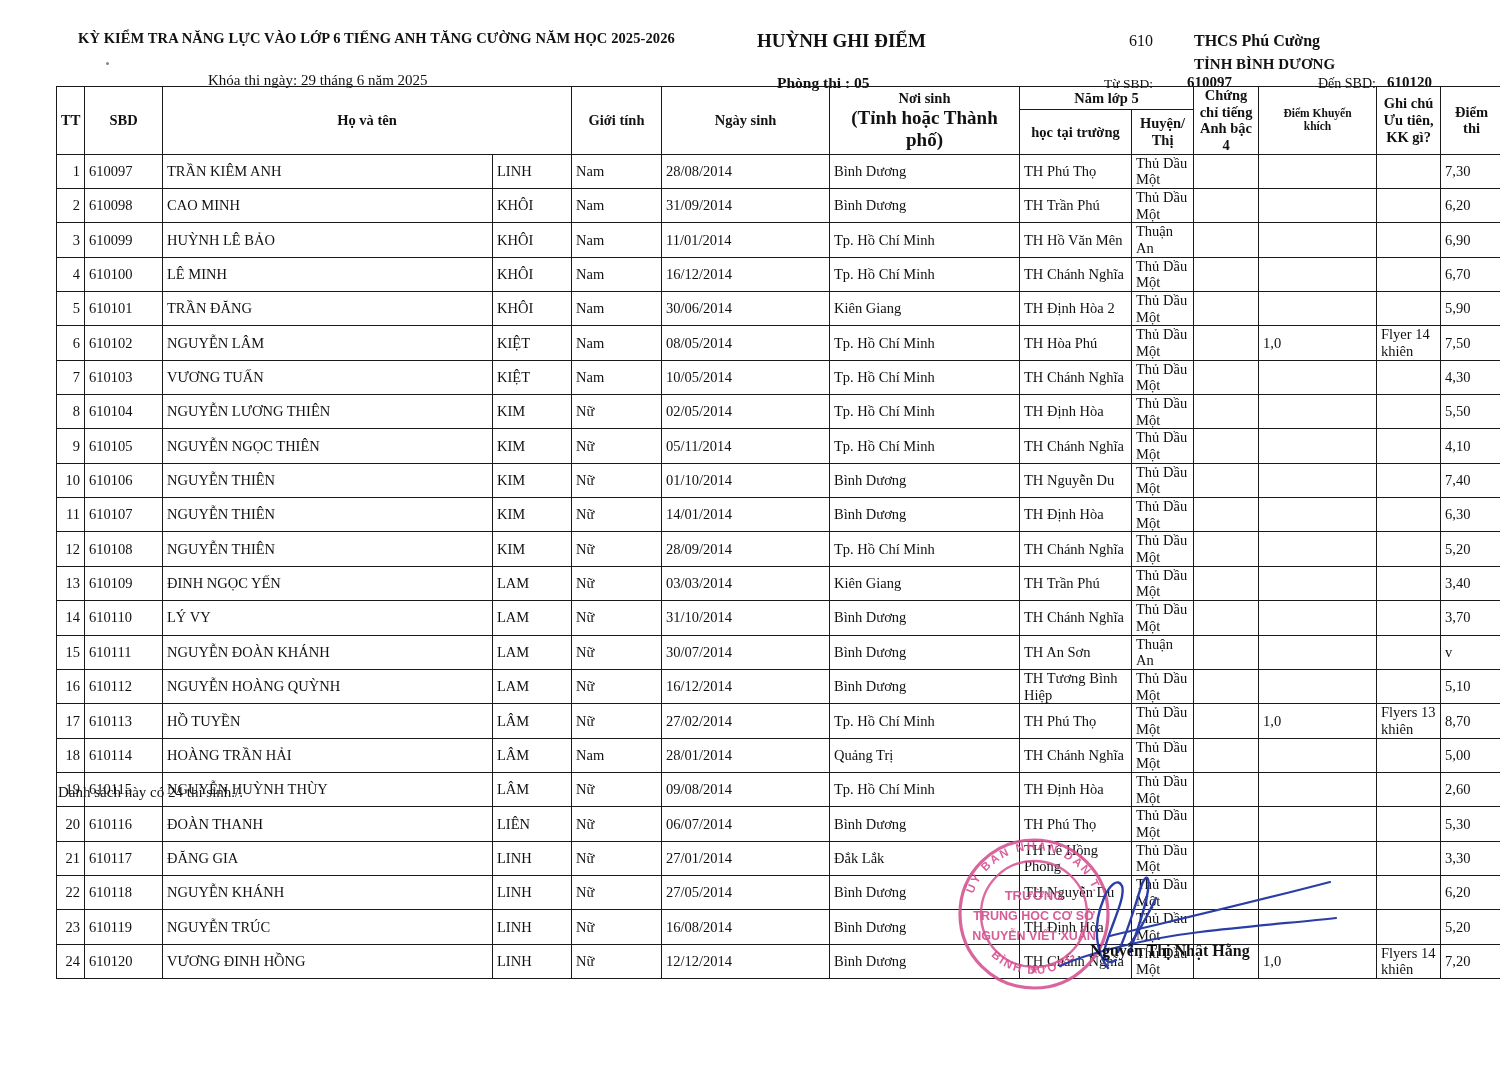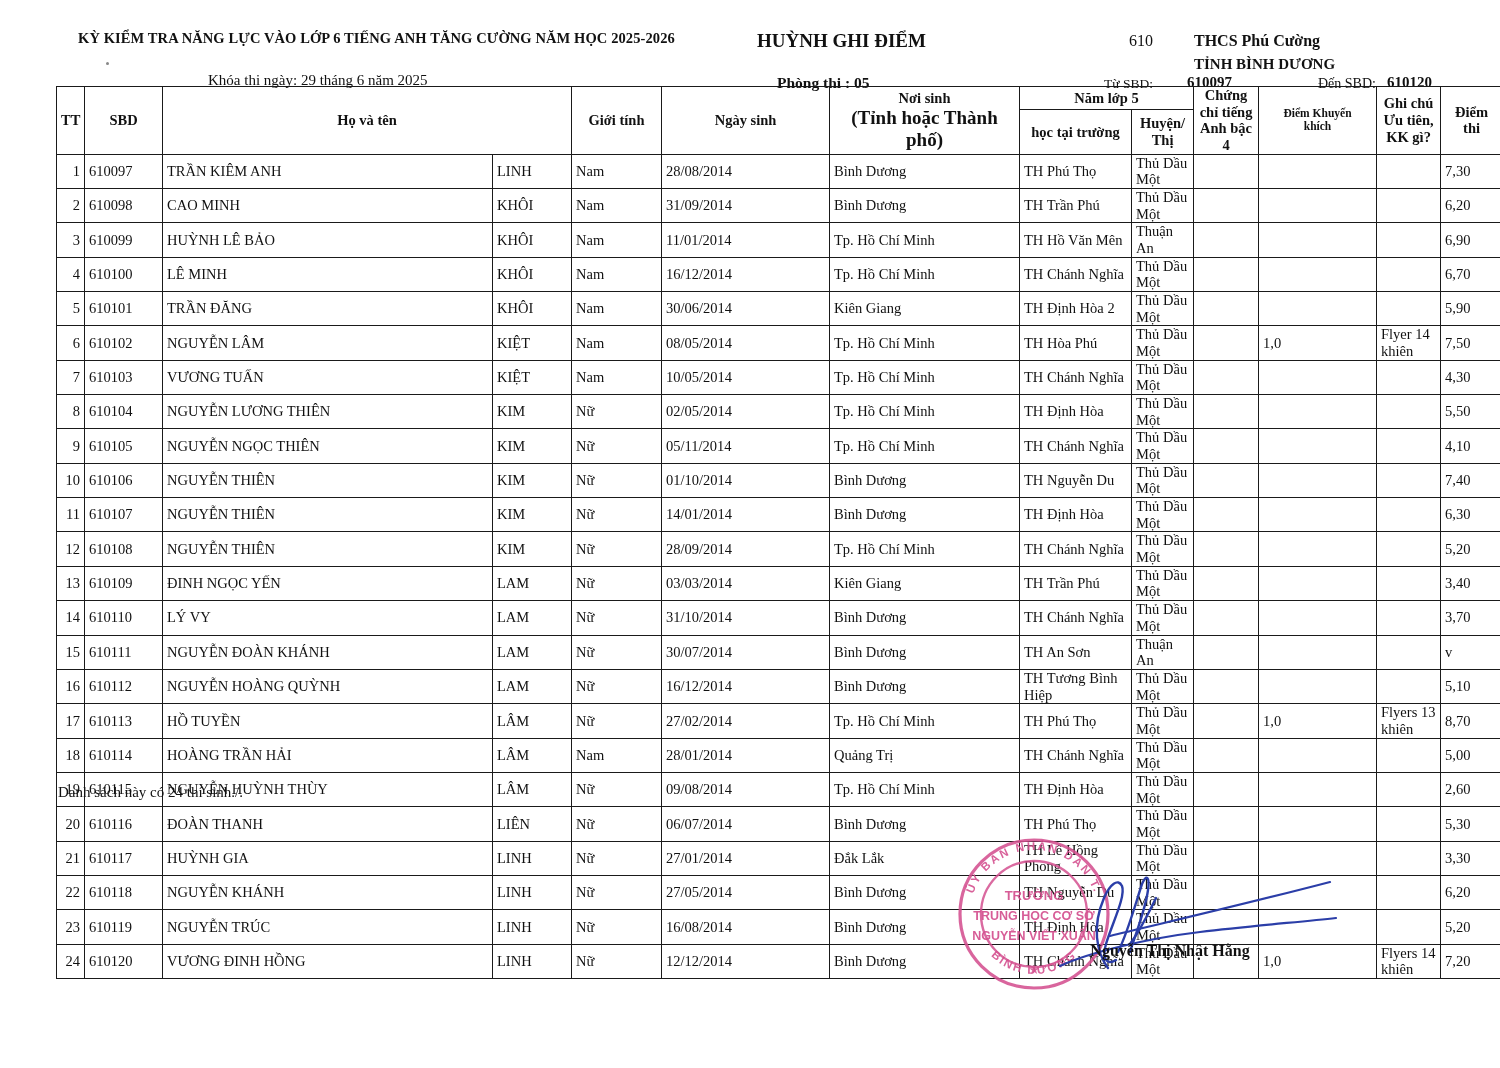--- a/index.html
+++ b/index.html
@@ -619,21 +619,21 @@
             <td class="c-left row-h">Thủ Dầu Một</td>
             <td class="c-left row-h"></td>
             <td class="c-left row-h"></td>
             <td class="c-left row-h"></td>
             <td class="c-left row-h">5,30</td>
             <td class="c-left row-h bold">5,30</td>
           </tr>
           <tr>
             <td class="r-tt row-h">21</td>
             <td class="c-left row-h">610117</td>
-            <td class="c-left row-h">HUỲNH GIA</td>
+            <td class="c-left row-h">ĐĂNG GIA</td>
             <td class="c-left row-h">LINH</td>
             <td class="c-left row-h">Nữ</td>
             <td class="c-left row-h">27/01/2014</td>
             <td class="c-left row-h">Đắk Lắk</td>
             <td class="c-left row-h">TH Lê Hồng Phong</td>
             <td class="c-left row-h">Thủ Dầu Một</td>
             <td class="c-left row-h"></td>
             <td class="c-left row-h"></td>
             <td class="c-left row-h"></td>
             <td class="c-left row-h">3,30</td>

